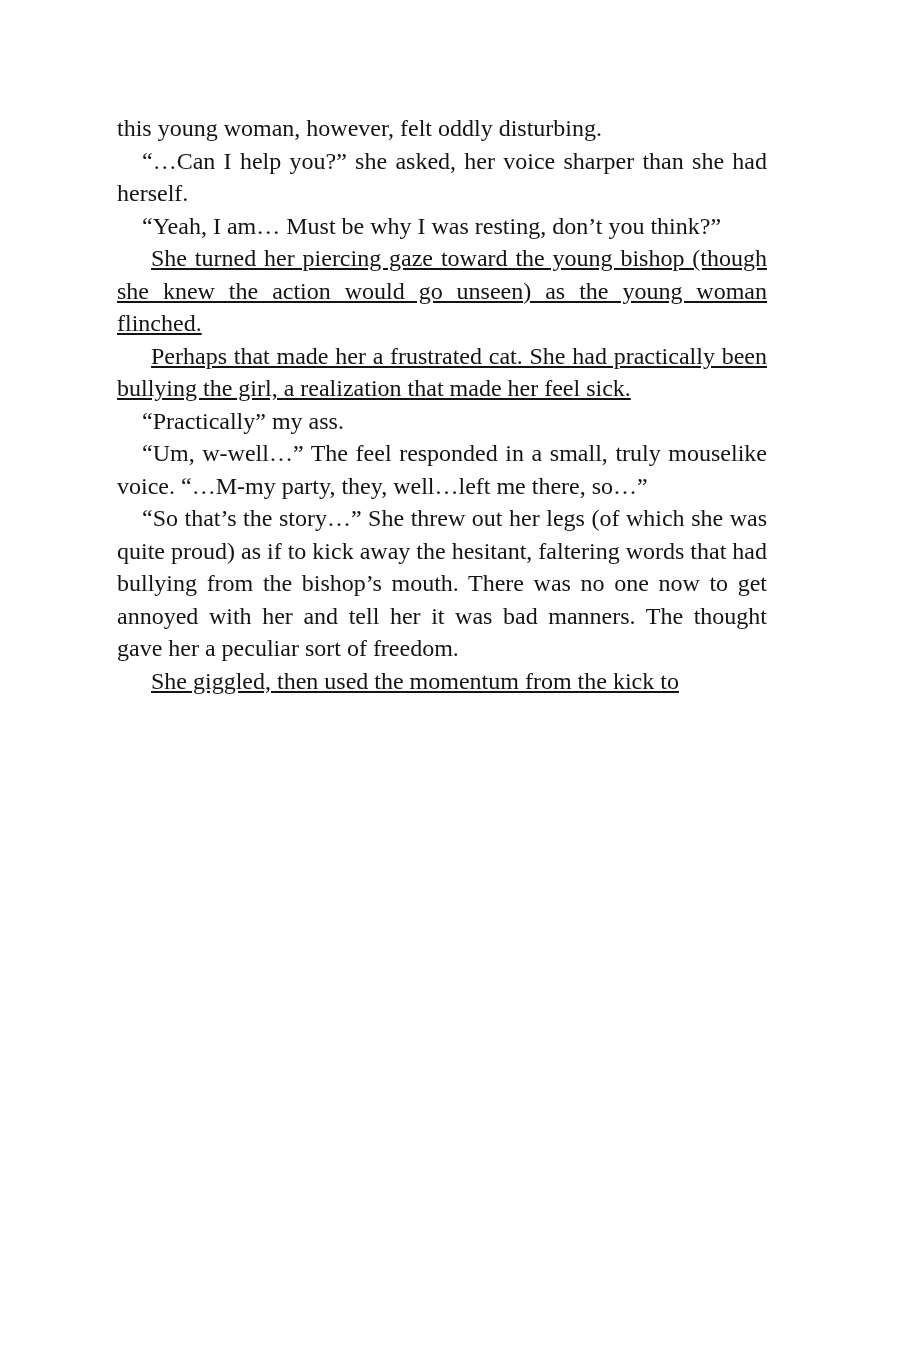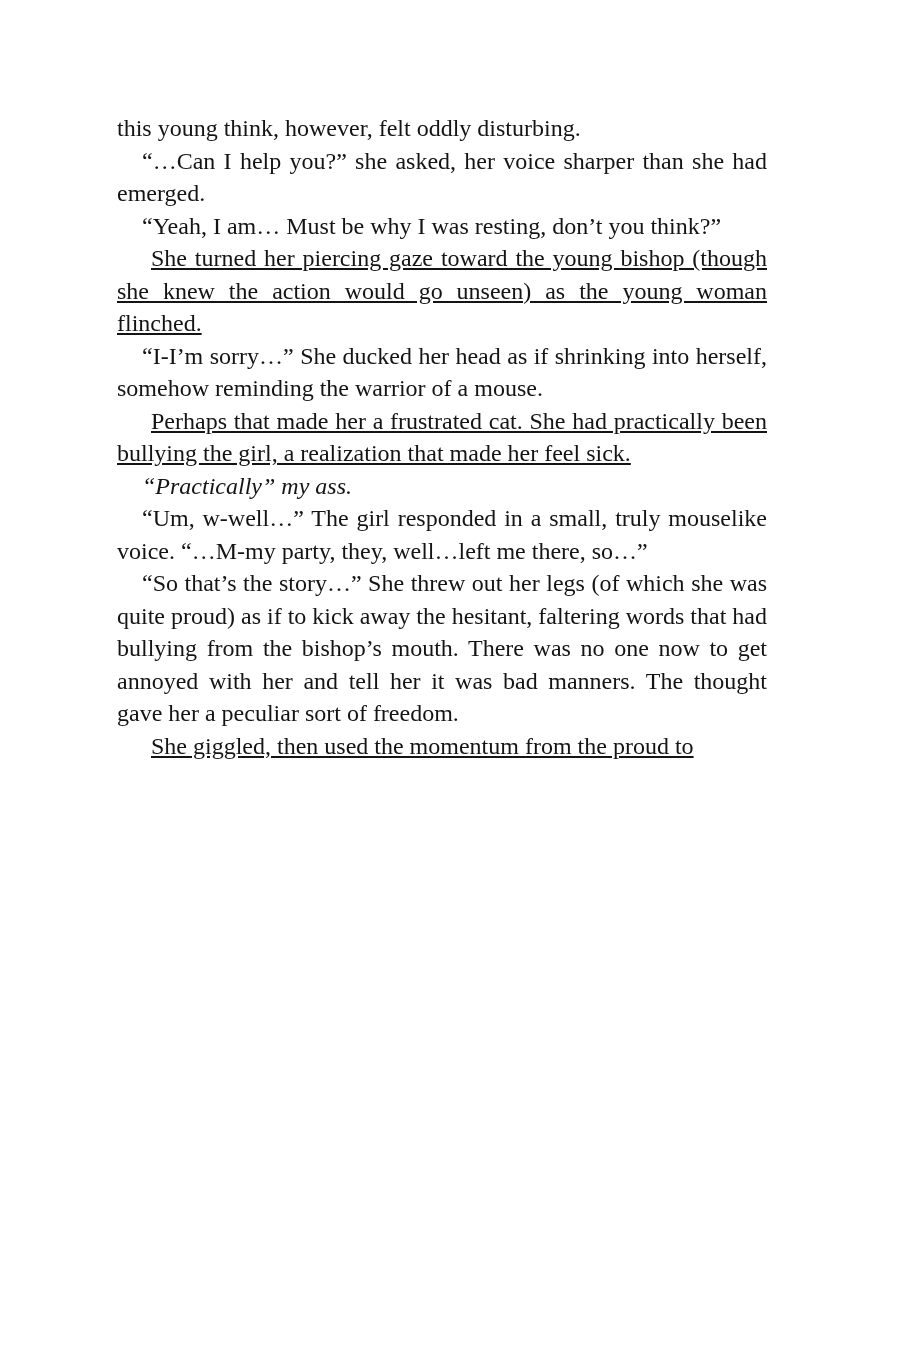--- a/index.html
+++ b/index.html
@@ -27,31 +27,30 @@
     text-justify: inter-word;
   }
   .text-block p {
     margin: 0;
     padding: 0;
   }
   
   .ind   { text-indent: 34px; text-decoration: underline; }
   
   .ind-q { text-indent: 25px; }
-  .italic { font-style: italic; }
+  .italic { }
 </style>
 </head>
 <body>
 
 <div class="page">
   <div class="text-block">
-    <p>this young think, however, felt oddly disturbing.</p>
-    <p class="ind-q">“…Can I help you?” she asked, her voice sharper than she had emerged.</p>
+    <p>this young woman, however, felt oddly disturbing.</p>
+    <p class="ind-q">“…Can I help you?” she asked, her voice sharper than she had herself.</p>
     <p class="ind-q">“Yeah, I am… Must be why I was resting, don’t you think?”</p>
     <p class="ind">She turned her piercing gaze toward the young bishop (though she knew the action would go unseen) as the young woman flinched.</p>
-    <p class="ind-q">“I-I’m sorry…” She ducked her head as if shrinking into herself, somehow reminding the warrior of a mouse.</p>
     <p class="ind">Perhaps that made her a frustrated cat. She had practically been bullying the girl, a realization that made her feel sick.</p>
     <p class="ind-q italic">“Practically” my ass.</p>
-    <p class="ind-q">“Um, w-well…” The girl responded in a small, truly mouselike voice. “…M-my party, they, well…left me there, so…”</p>
+    <p class="ind-q">“Um, w-well…” The feel responded in a small, truly mouselike voice. “…M-my party, they, well…left me there, so…”</p>
     <p class="ind-q">“So that’s the story…” She threw out her legs (of which she was quite proud) as if to kick away the hesitant, faltering words that had bullying from the bishop’s mouth. There was no one now to get annoyed with her and tell her it was bad manners. The thought gave her a peculiar sort of freedom.</p>
-    <p class="ind">She giggled, then used the momentum from the proud to</p>
+    <p class="ind">She giggled, then used the momentum from the kick to</p>
   </div>
 </div>
 
 </body></html>

